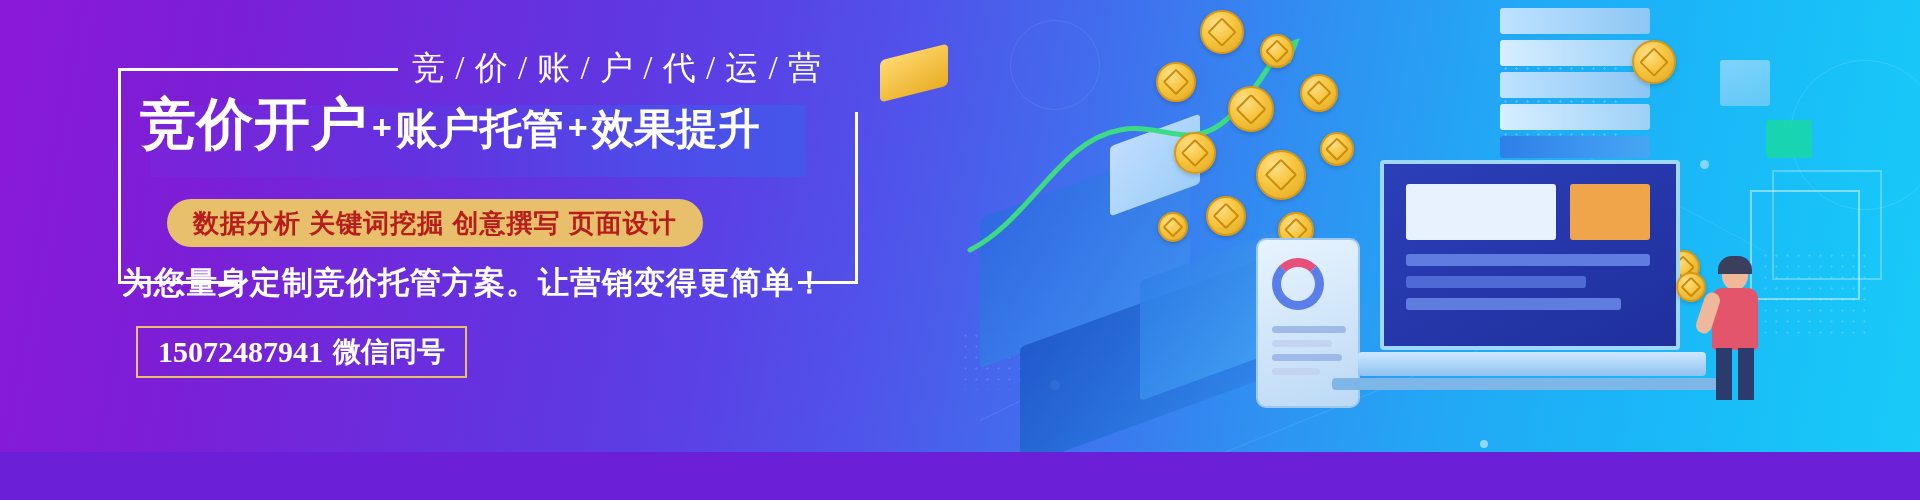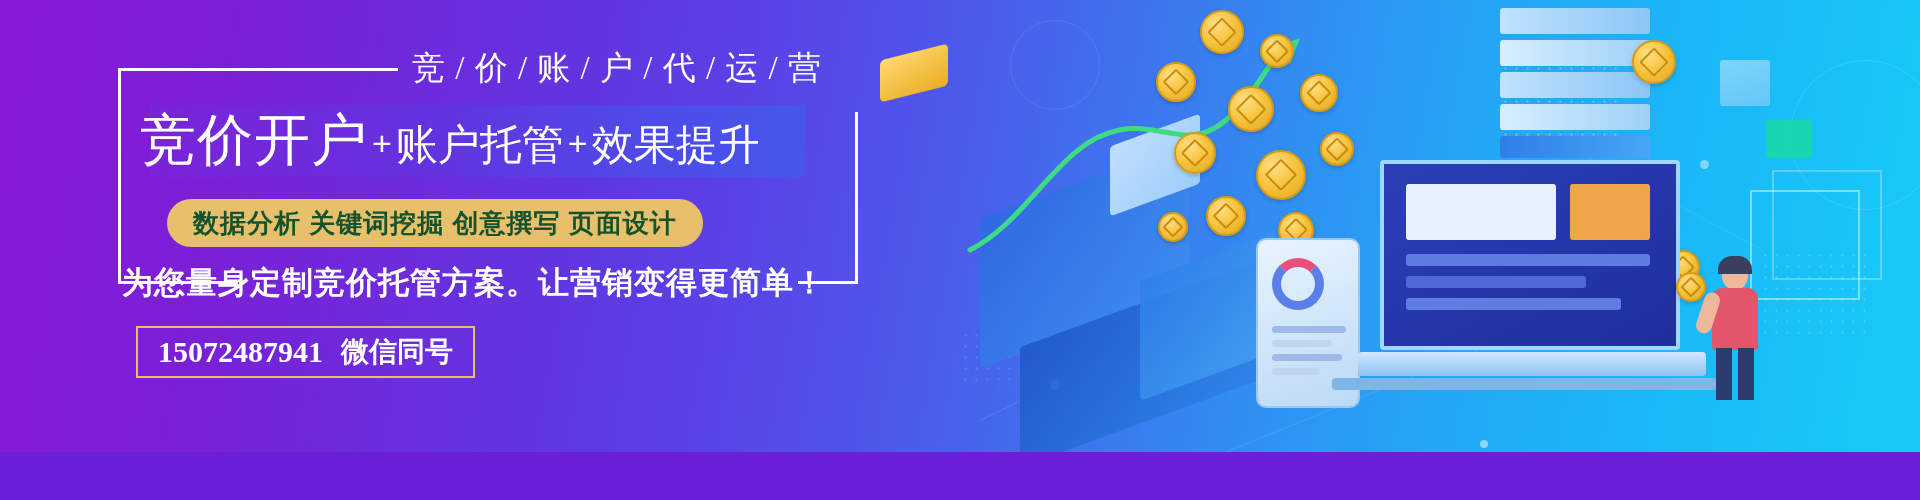--- a/index.html
+++ b/index.html
@@ -78,35 +78,35 @@
     position:absolute;
     left:150px; top:105px;
     width:655px; height:72px;
     background:linear-gradient(90deg,#7b23d8 0%,#6431df 40%,#4f4ae8 75%,#4557ea 100%);
   }
   .headline {
     position:absolute;
     left:140px; top:104px;
     white-space:nowrap;
     color:#ffffff;
-    font-weight:normal;
-    line-height:72px;
+    font-weight:bold;
+    line-height:40px;
   }
   .headline .big  { font-size:56px; letter-spacing:1px; }
   .headline .plus { font-size:34px; padding:0 4px; position:relative; top:-4px; }
   .headline .mid  { font-size:42px; letter-spacing:0px; }
 
   .pill {
     position:absolute;
     left:167px; top:199px;
     height:48px;
     padding:0 26px;
     border-radius:24px;
     background:#e8bf6a;
-    color:#14532d;
+    color:#b91c1c;
     font-size:26px;
     font-weight:bold;
     line-height:48px;
     white-space:nowrap;
     letter-spacing:1px;
   }
 
   .subline {
     position:absolute;
     left:122px; top:262px;
@@ -134,21 +134,21 @@
     letter-spacing:5px;
     padding:0 18px 0 22px;
     display:flex; align-items:center;
     white-space:nowrap;
   }
   .hotline .hl-number {
     color:#ffffff;
     font-size:30px;
     font-weight:bold;
     padding:0 20px;
-    display:flex; align-items:center; gap:18px;
+    display:flex; align-items:center; gap:10px;
     white-space:nowrap;
     font-family:"Liberation Serif","DejaVu Serif",serif;
   }
   .hotline .hl-wechat { font-family:"Liberation Sans","DejaVu Sans",sans-serif; font-size:28px; }
 
   
   .illus { position:absolute; right:0; top:0; width:960px; height:500px; }
   .shape { position:absolute; }
 
   .server {

